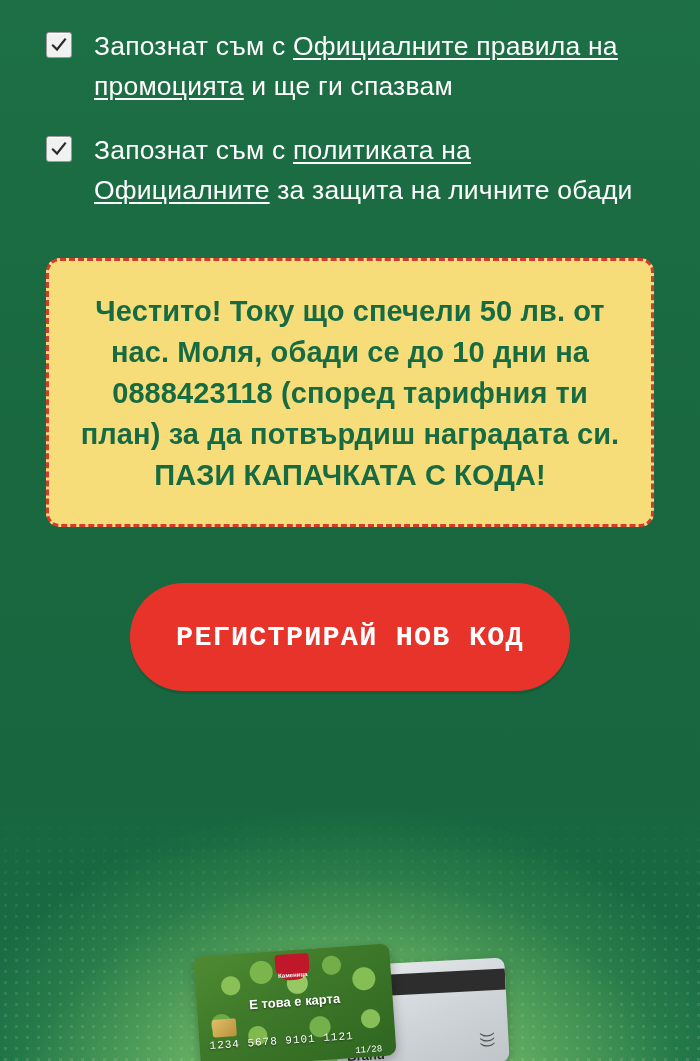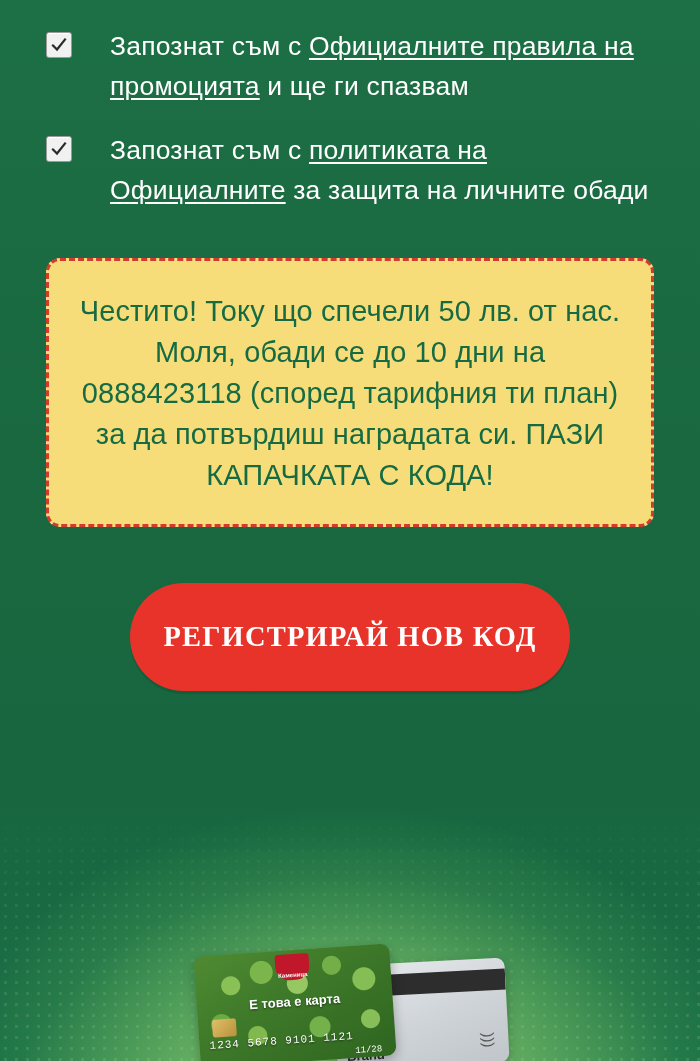--- a/index.html
+++ b/index.html
@@ -40,21 +40,21 @@
     transform: translateX(-50%);
     background: radial-gradient(ellipse at 50% 100%, rgba(196,233,150,0.85) 0%, rgba(150,214,120,0.45) 35%, rgba(60,150,90,0.10) 65%, rgba(23,107,67,0) 80%);
     z-index: 2;
     pointer-events: none;
   }
 
   #page { position: relative; z-index: 5; padding: 0 46px; }
 
   
   .consent-list { padding-top: 26px; }
-  .consent-row { display: flex; align-items: flex-start; margin-bottom: 24px; gap: 16px; }
+  .consent-row { display: flex; align-items: flex-start; margin-bottom: 24px; }
   .checkbox {
     flex: 0 0 auto;
     width: 26px; height: 26px;
     margin-top: 6px;
     margin-right: 22px;
     background: #f1f1f1;
     border: 1px solid #9a9a9a;
     border-radius: 3px;
     display: flex; align-items: center; justify-content: center;
     box-shadow: inset 0 1px 0 #fff;
@@ -79,36 +79,36 @@
     border: 3px dashed #d23b31;
     border-radius: 14px;
     padding: 30px 26px 28px;
     text-align: center;
   }
   .prize-text {
     color: #176b43;
     font-size: 29px;
     line-height: 41px;
     letter-spacing: 0.1px;
-    font-weight: 400;
+    font-weight: 700;
   }
 
   
   .cta-wrap { margin-top: 56px; display: flex; justify-content: center; }
   .cta-button {
     width: 440px;
     height: 108px;
     border: none;
     border-radius: 60px;
     background: #e8332a;
     color: #ffffff;
     font-size: 28.5px;
     font-weight: 700;
     letter-spacing: 1.2px;
-    font-family: Liberation Serif, serif;
+    font-family: Liberation Mono, monospace;
     cursor: pointer;
     box-shadow: 0 3px 0 rgba(0,0,0,0.10);
   }
 
   
   #cards {
     position: absolute;
     left: 50%; bottom: 0;
     transform: translateX(-50%);
     width: 330px; height: 125px;

